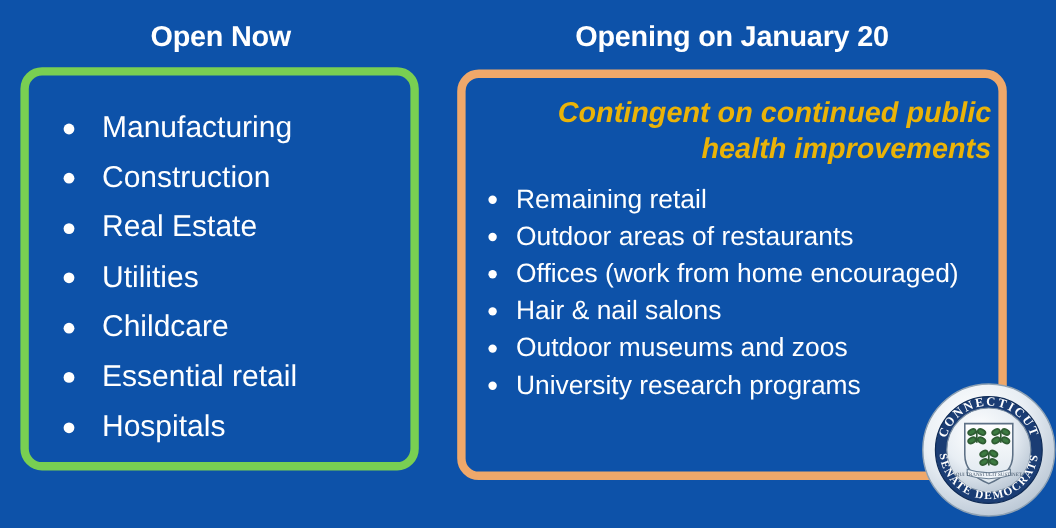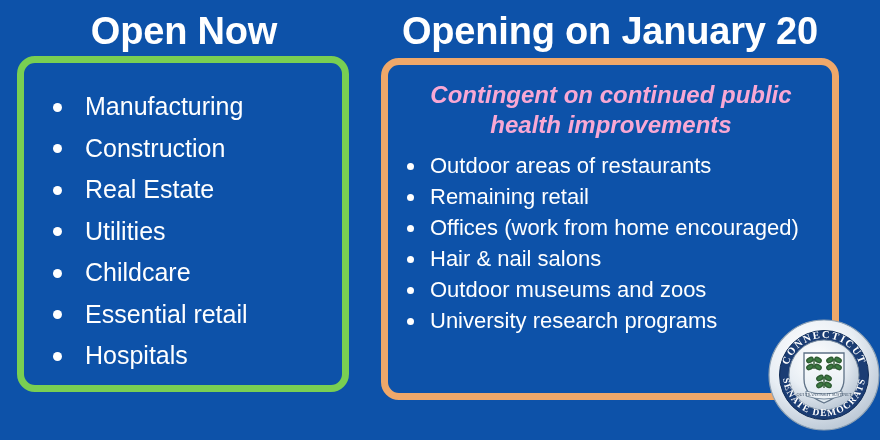--- a/index.html
+++ b/index.html
@@ -20,21 +20,21 @@
     height: 440px;
     background: #0d52a9;
   }
 
   
   .heading {
     position: absolute;
     text-align: center;
     color: #ffffff;
     font-weight: bold;
-    font-size: 38px;
+    font-size: 24px;
     line-height: 38px;
     letter-spacing: -0.2px;
     white-space: nowrap;
   }
   .heading-left  { left: 14px;  top: 12px; width: 340px; }
   .heading-right { left: 382px; top: 12px; width: 456px; }
 
   
   .panel {
     position: absolute;
@@ -88,22 +88,22 @@
     border-radius: 50%;
     background: #ffffff;
   }
 
   
   .subtitle {
     position: absolute;
     left: 396px;
     top: 80px;
     width: 430px;
-    text-align: center;
-    color: #f9a8d4;
+    text-align: right;
+    color: #eab308;
     font-size: 24px;
     line-height: 30px;
     font-weight: bold;
     font-style: italic;
   }
 
   
   .list-right {
     position: absolute;
     left: 402px;
@@ -187,25 +187,25 @@
   <div class="panel panel-right"></div>
 
   <div class="subtitle">
     <div>Contingent on continued public</div>
     <div>health improvements</div>
   </div>
 
   <ul class="list-right">
     <li>
       <span class="bullet"></span>
+      <span>Remaining retail</span>
+    </li>
+    <li>
+      <span class="bullet"></span>
       <span>Outdoor areas of restaurants</span>
-    </li>
-    <li>
-      <span class="bullet"></span>
-      <span>Remaining retail</span>
     </li>
     <li>
       <span class="bullet"></span>
       <span>Offices (work from home encouraged)</span>
     </li>
     <li>
       <span class="bullet"></span>
       <span>Hair &amp; nail salons</span>
     </li>
     <li>

